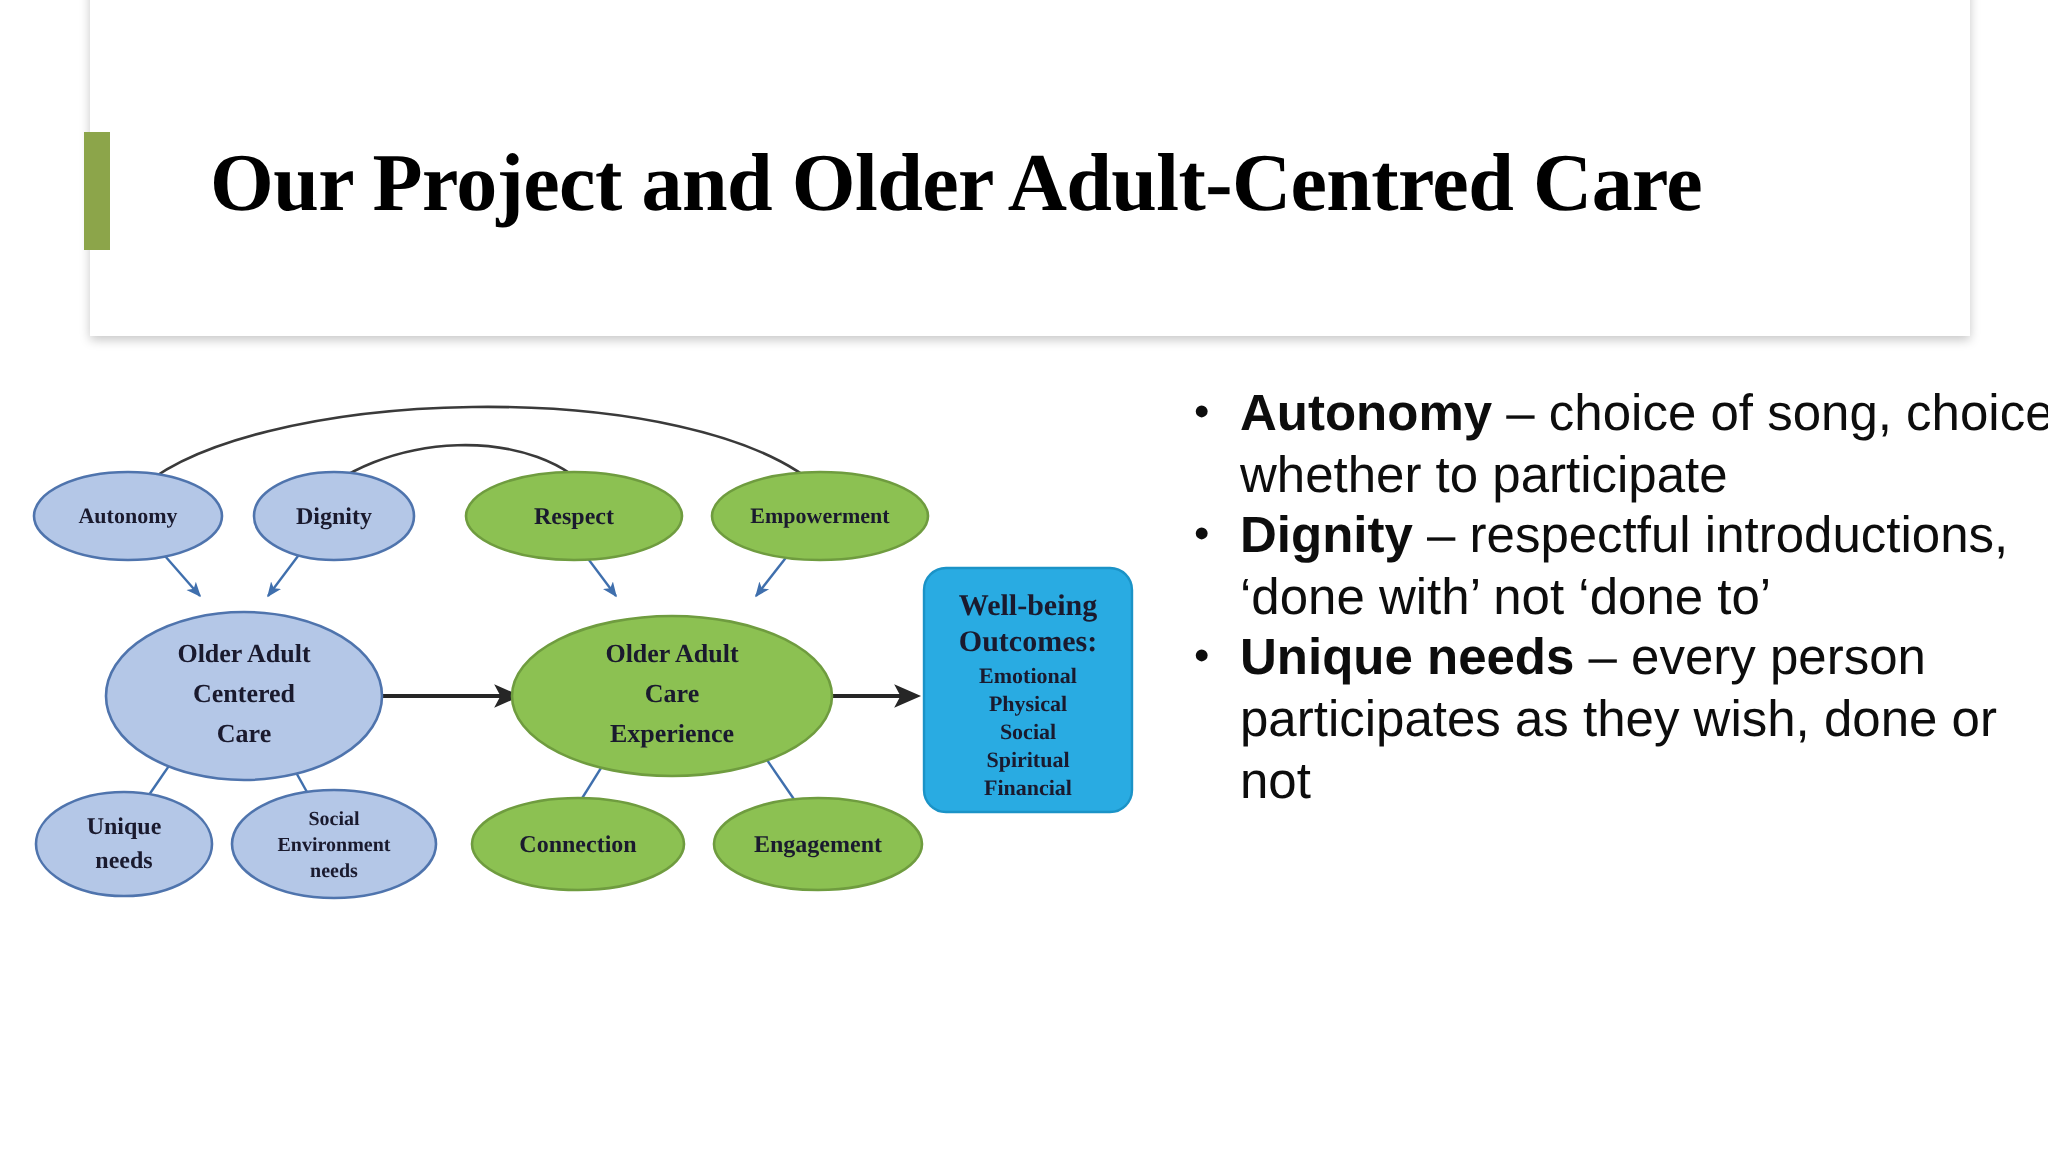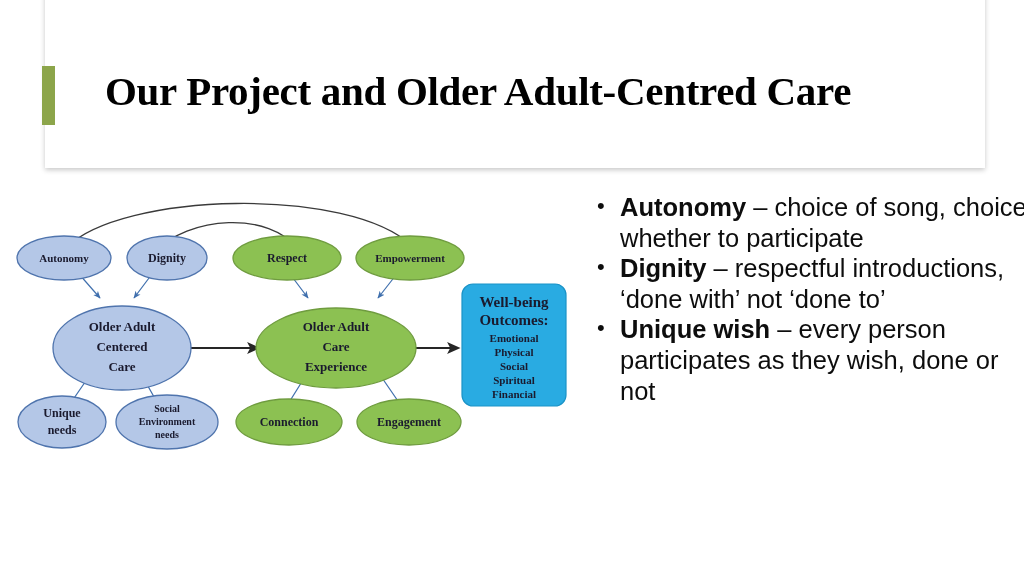--- a/index.html
+++ b/index.html
@@ -230,15 +230,15 @@
 </div>
 
 <ul id="bullets">
   <li>
     <span class="bl-term">Autonomy</span><span class="bl-rest"> – choice of song, choice whether to participate</span>
   </li>
   <li>
     <span class="bl-term">Dignity</span><span class="bl-rest"> – respectful introductions, ‘done with’ not ‘done to’</span>
   </li>
   <li>
-    <span class="bl-term">Unique wish</span><span class="bl-rest"> – every person participates as they wish, done or not</span>
+    <span class="bl-term">Unique needs</span><span class="bl-rest"> – every person participates as they wish, done or not</span>
   </li>
 </ul>
 
 </body></html>

